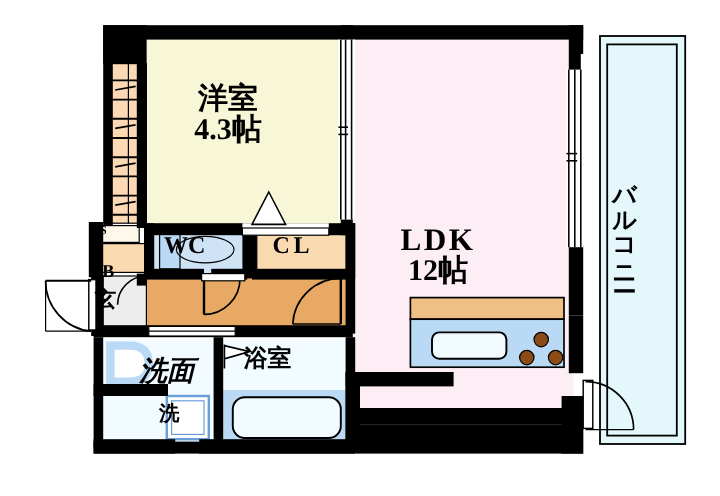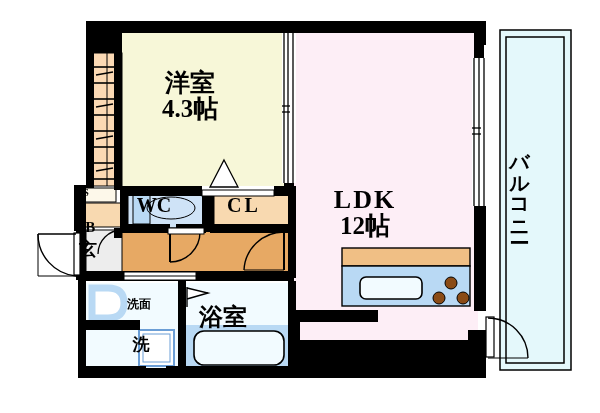--- a/index.html
+++ b/index.html
@@ -274,25 +274,25 @@
   </div>
 
   <div class="lbl" style="left:66px; top:220px; width:40px; font-size:15px;">
     <span>SB</span>
   </div>
 
   <div class="lbl" style="left:72px; top:240px; width:32px; font-size:18px;">
     <span>玄</span>
   </div>
 
-  <div class="lbl" style="left:108px; top:298px; width:62px; font-size:12px;">
+  <div class="lbl" style="left:108px; top:298px; width:62px; font-size:23px;font-style:italic;">
     <span>洗面</span>
   </div>
 
   <div class="lbl" style="left:125px; top:336px; width:32px; font-size:17px;">
     <span>洗</span>
   </div>
 
-  <div class="lbl" style="left:190px; top:305px; width:66px; font-size:24px;">
+  <div class="lbl" style="left:190px; top:289px; width:66px; font-size:20px;">
     <span>浴室</span>
   </div>
 
 </div>
 
 </body></html>

